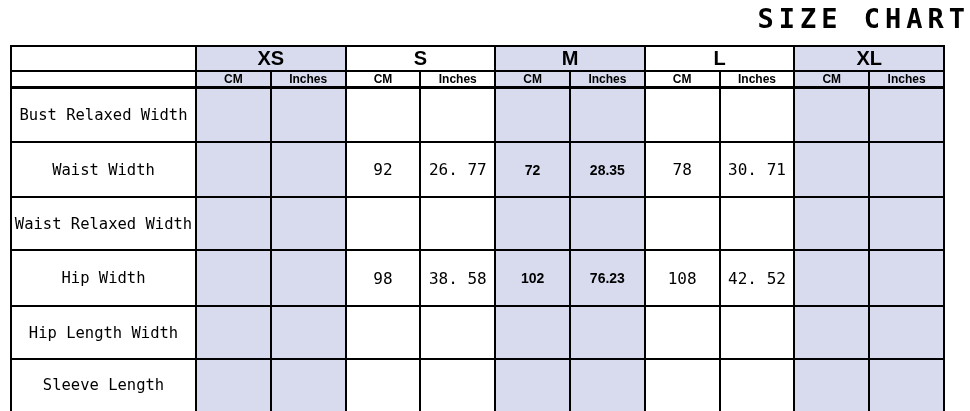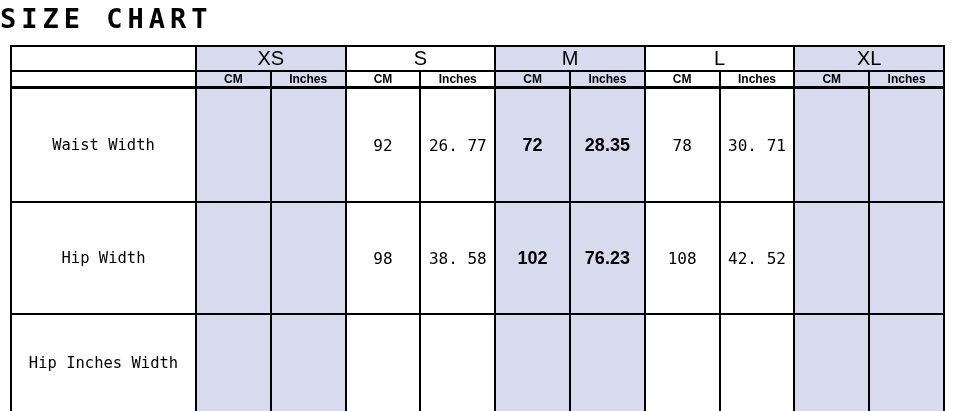--- a/index.html
+++ b/index.html
@@ -6,57 +6,57 @@
   * { box-sizing: border-box; }
   html, body { margin:0; padding:0; }
   body {
     width:970px; height:411px; overflow:hidden;
     background:#ffffff; color:#000;
     font-family:"DejaVu Sans Mono", monospace;
     position:relative;
   }
   .title {
     position:absolute; top:3px; left:0; width:100%;
-    text-align:left;
+    text-align:right;
     font-family:"DejaVu Sans Mono", monospace;
     font-size:27px; font-weight:bold; letter-spacing:5px;
   }
   table.size-chart {
     position:absolute; left:10px; top:45px;
     width:933px; height:368px;
     border-collapse:collapse; table-layout:fixed;
   }
   .size-chart th, .size-chart td {
     border:2px solid var(--border);
     padding:0; margin:0;
     text-align:center; vertical-align:middle;
     overflow:hidden; white-space:nowrap;
   }
   .shade { background:var(--shade); }
   .size-header {
     font-family:"Liberation Sans", sans-serif;
-    font-weight:normal; font-size:20px;
+    font-weight:bold; font-size:20px;
   }
   .unit-header {
     font-family:"Liberation Sans", sans-serif;
     font-weight:bold; font-size:12px;
   }
   .units-row th { border-bottom-width:3px; }
   .row-label {
     text-align:left; padding-left:7px;
     font-family:"DejaVu Sans Mono", monospace;
     font-weight:normal; font-size:15.5px;
   }
   .value-cell {
     font-family:"DejaVu Sans Mono", monospace;
     font-size:16px; font-weight:normal;
   }
   .sans-value {
     font-family:"Liberation Sans", sans-serif;
-    font-size:18px; font-weight:bold;
+    font-size:14px; font-weight:bold;
   }
 </style>
 </head>
 <body style="background: rgb(255, 255, 255);">
 
 <div class="title">SIZE CHART</div>
 
 <table class="size-chart">
   <colgroup>
       <col style="width: 185px;">
@@ -89,47 +89,86 @@
         <th class="unit-header shade">CM</th>
         <th class="unit-header shade">Inches</th>
         <th class="unit-header">CM</th>
         <th class="unit-header">Inches</th>
         <th class="unit-header shade">CM</th>
         <th class="unit-header shade">Inches</th>
       </tr>
     </thead>
   <tbody>
       <tr>
+        <th class="row-label">Bust Relaxed Width</th>
+        <td class="value-cell shade"></td>
+        <td class="value-cell shade"></td>
+        <td class="value-cell"></td>
+        <td class="value-cell"></td>
+        <td class="value-cell shade sans-value"></td>
+        <td class="value-cell shade sans-value"></td>
+        <td class="value-cell"></td>
+        <td class="value-cell"></td>
+        <td class="value-cell shade"></td>
+        <td class="value-cell shade"></td>
+      </tr>
+      <tr>
         <th class="row-label">Waist Width</th>
         <td class="value-cell shade"></td>
         <td class="value-cell shade"></td>
         <td class="value-cell">92</td>
         <td class="value-cell">26. 77</td>
         <td class="value-cell shade sans-value">72</td>
         <td class="value-cell shade sans-value">28.35</td>
         <td class="value-cell">78</td>
         <td class="value-cell">30. 71</td>
+        <td class="value-cell shade"></td>
+        <td class="value-cell shade"></td>
+      </tr>
+      <tr>
+        <th class="row-label">Waist Relaxed Width</th>
+        <td class="value-cell shade"></td>
+        <td class="value-cell shade"></td>
+        <td class="value-cell"></td>
+        <td class="value-cell"></td>
+        <td class="value-cell shade sans-value"></td>
+        <td class="value-cell shade sans-value"></td>
+        <td class="value-cell"></td>
+        <td class="value-cell"></td>
         <td class="value-cell shade"></td>
         <td class="value-cell shade"></td>
       </tr>
       <tr>
         <th class="row-label">Hip Width</th>
         <td class="value-cell shade"></td>
         <td class="value-cell shade"></td>
         <td class="value-cell">98</td>
         <td class="value-cell">38. 58</td>
         <td class="value-cell shade sans-value">102</td>
         <td class="value-cell shade sans-value">76.23</td>
         <td class="value-cell">108</td>
         <td class="value-cell">42. 52</td>
         <td class="value-cell shade"></td>
         <td class="value-cell shade"></td>
       </tr>
       <tr>
-        <th class="row-label">Hip Inches Width</th>
+        <th class="row-label">Hip Length Width</th>
+        <td class="value-cell shade"></td>
+        <td class="value-cell shade"></td>
+        <td class="value-cell"></td>
+        <td class="value-cell"></td>
+        <td class="value-cell shade sans-value"></td>
+        <td class="value-cell shade sans-value"></td>
+        <td class="value-cell"></td>
+        <td class="value-cell"></td>
+        <td class="value-cell shade"></td>
+        <td class="value-cell shade"></td>
+      </tr>
+      <tr>
+        <th class="row-label">Sleeve Length</th>
         <td class="value-cell shade"></td>
         <td class="value-cell shade"></td>
         <td class="value-cell"></td>
         <td class="value-cell"></td>
         <td class="value-cell shade sans-value"></td>
         <td class="value-cell shade sans-value"></td>
         <td class="value-cell"></td>
         <td class="value-cell"></td>
         <td class="value-cell shade"></td>
         <td class="value-cell shade"></td>

